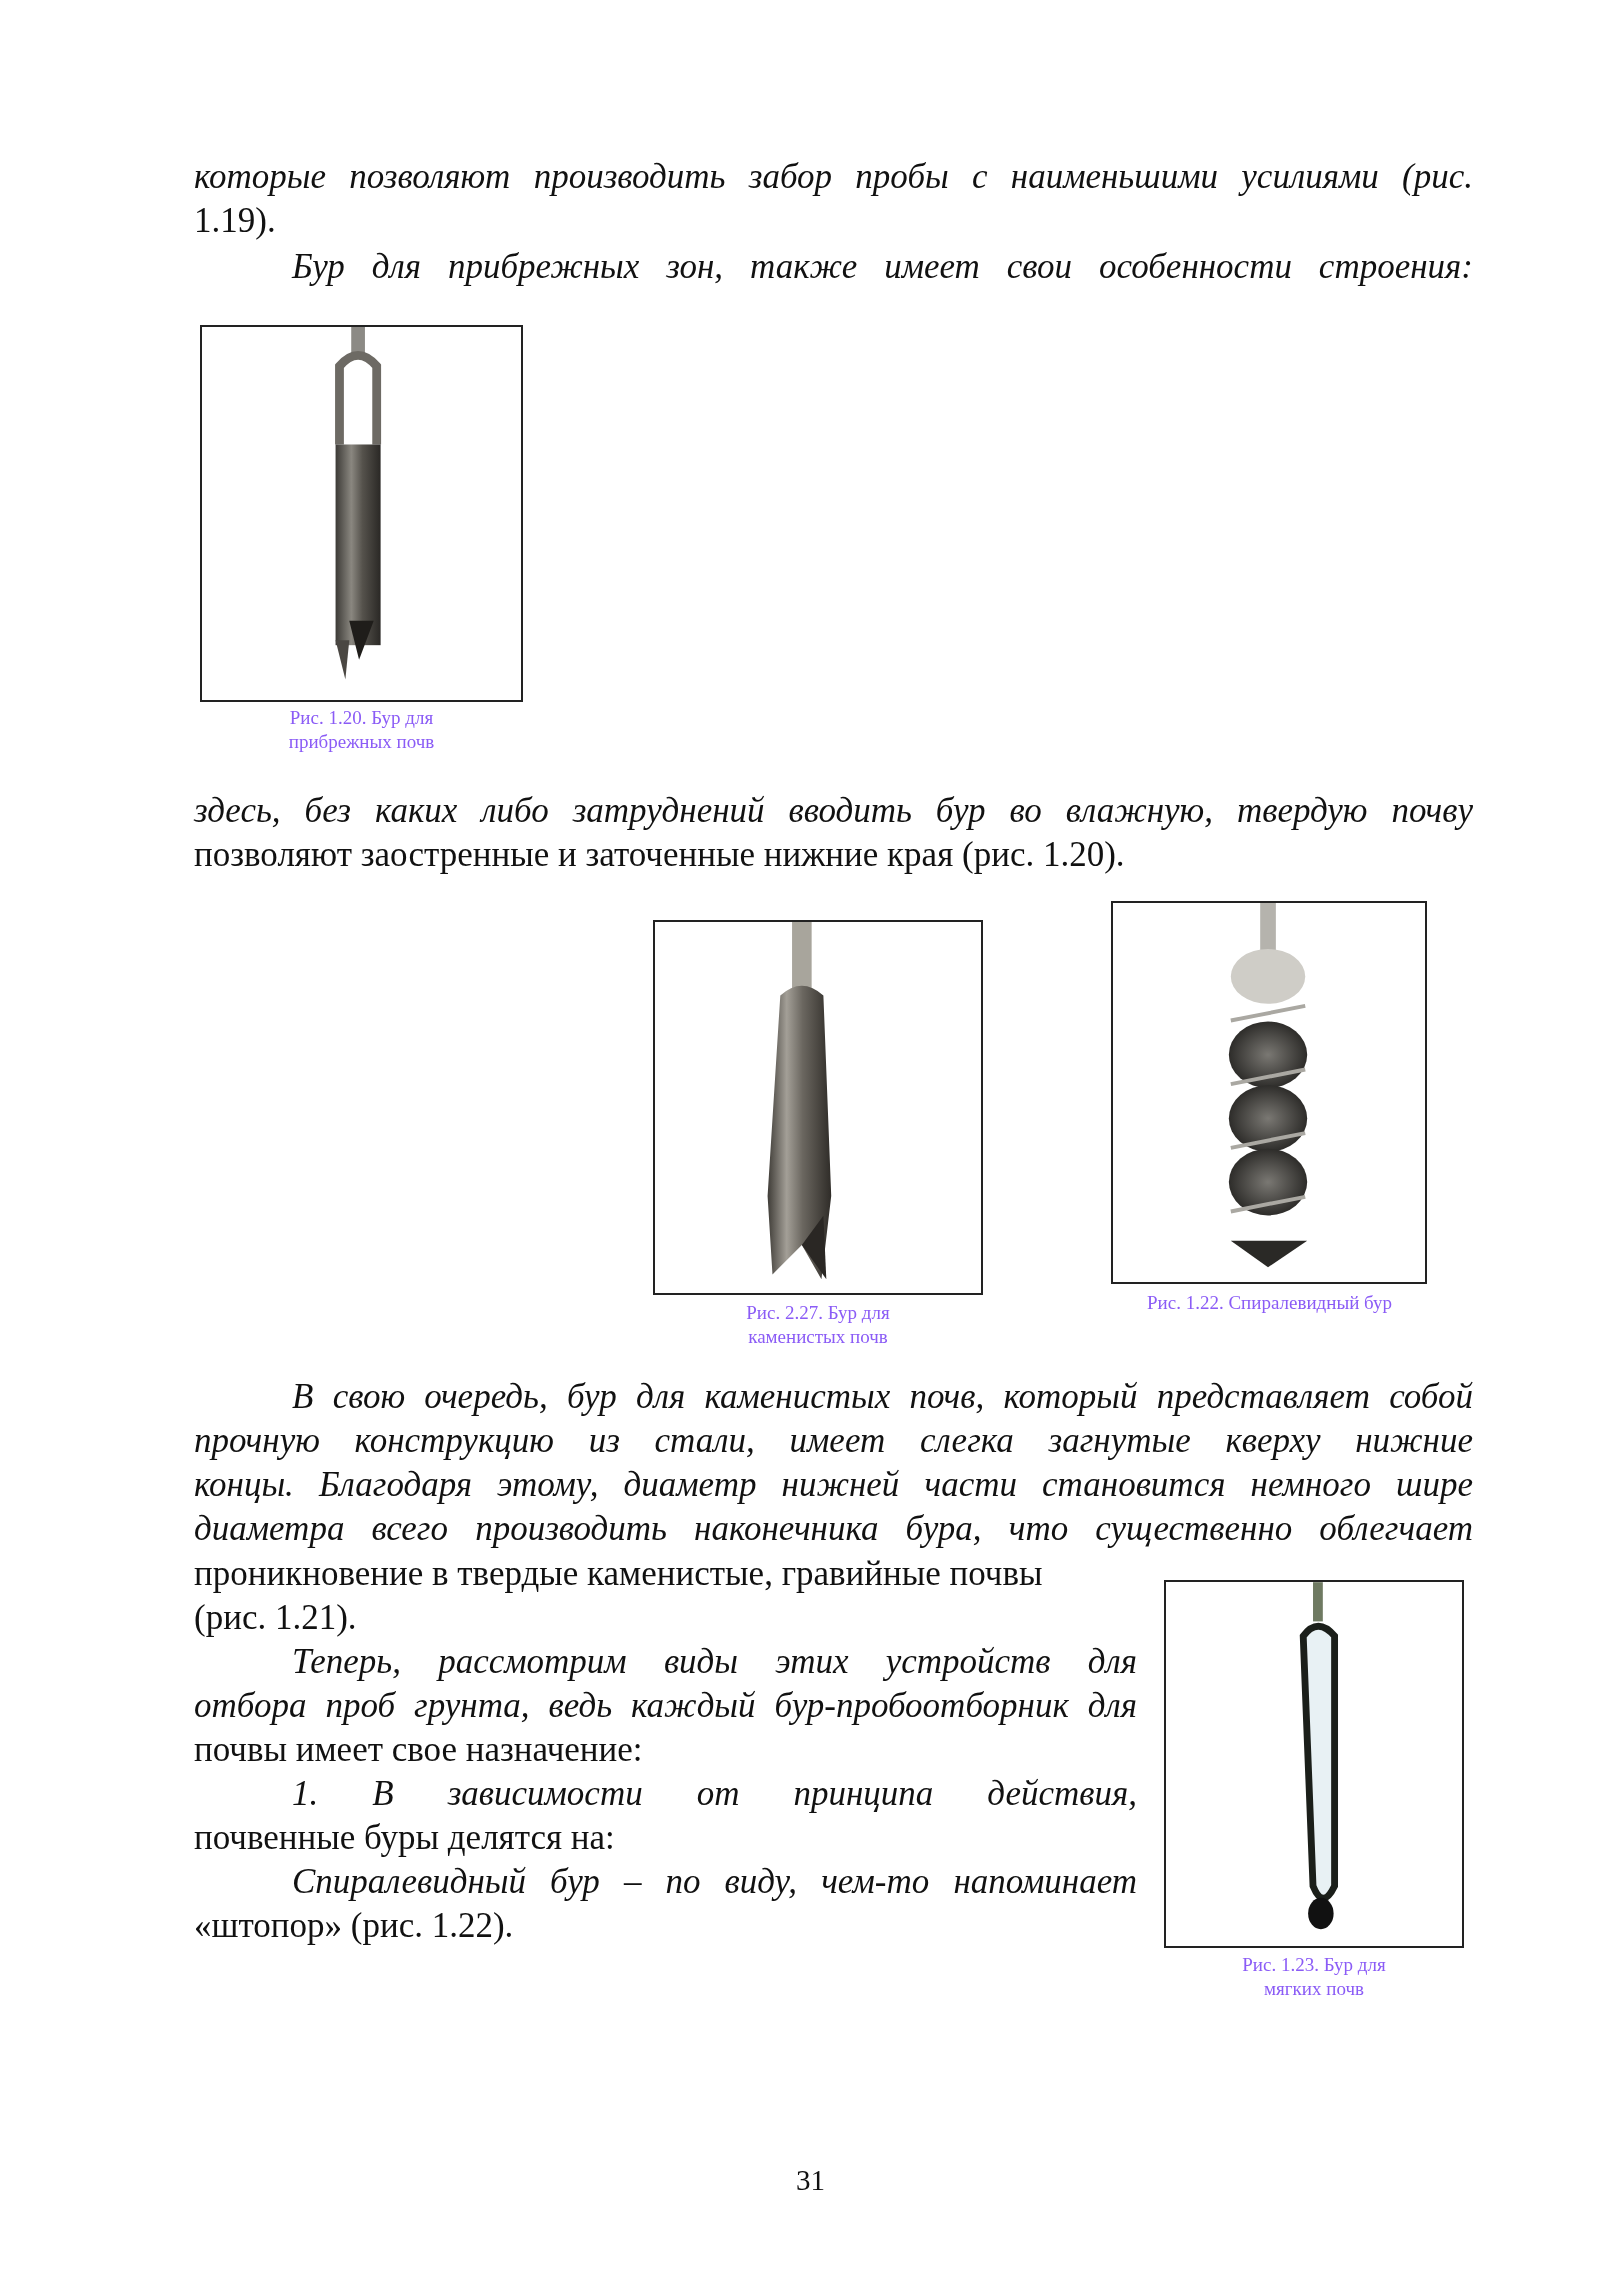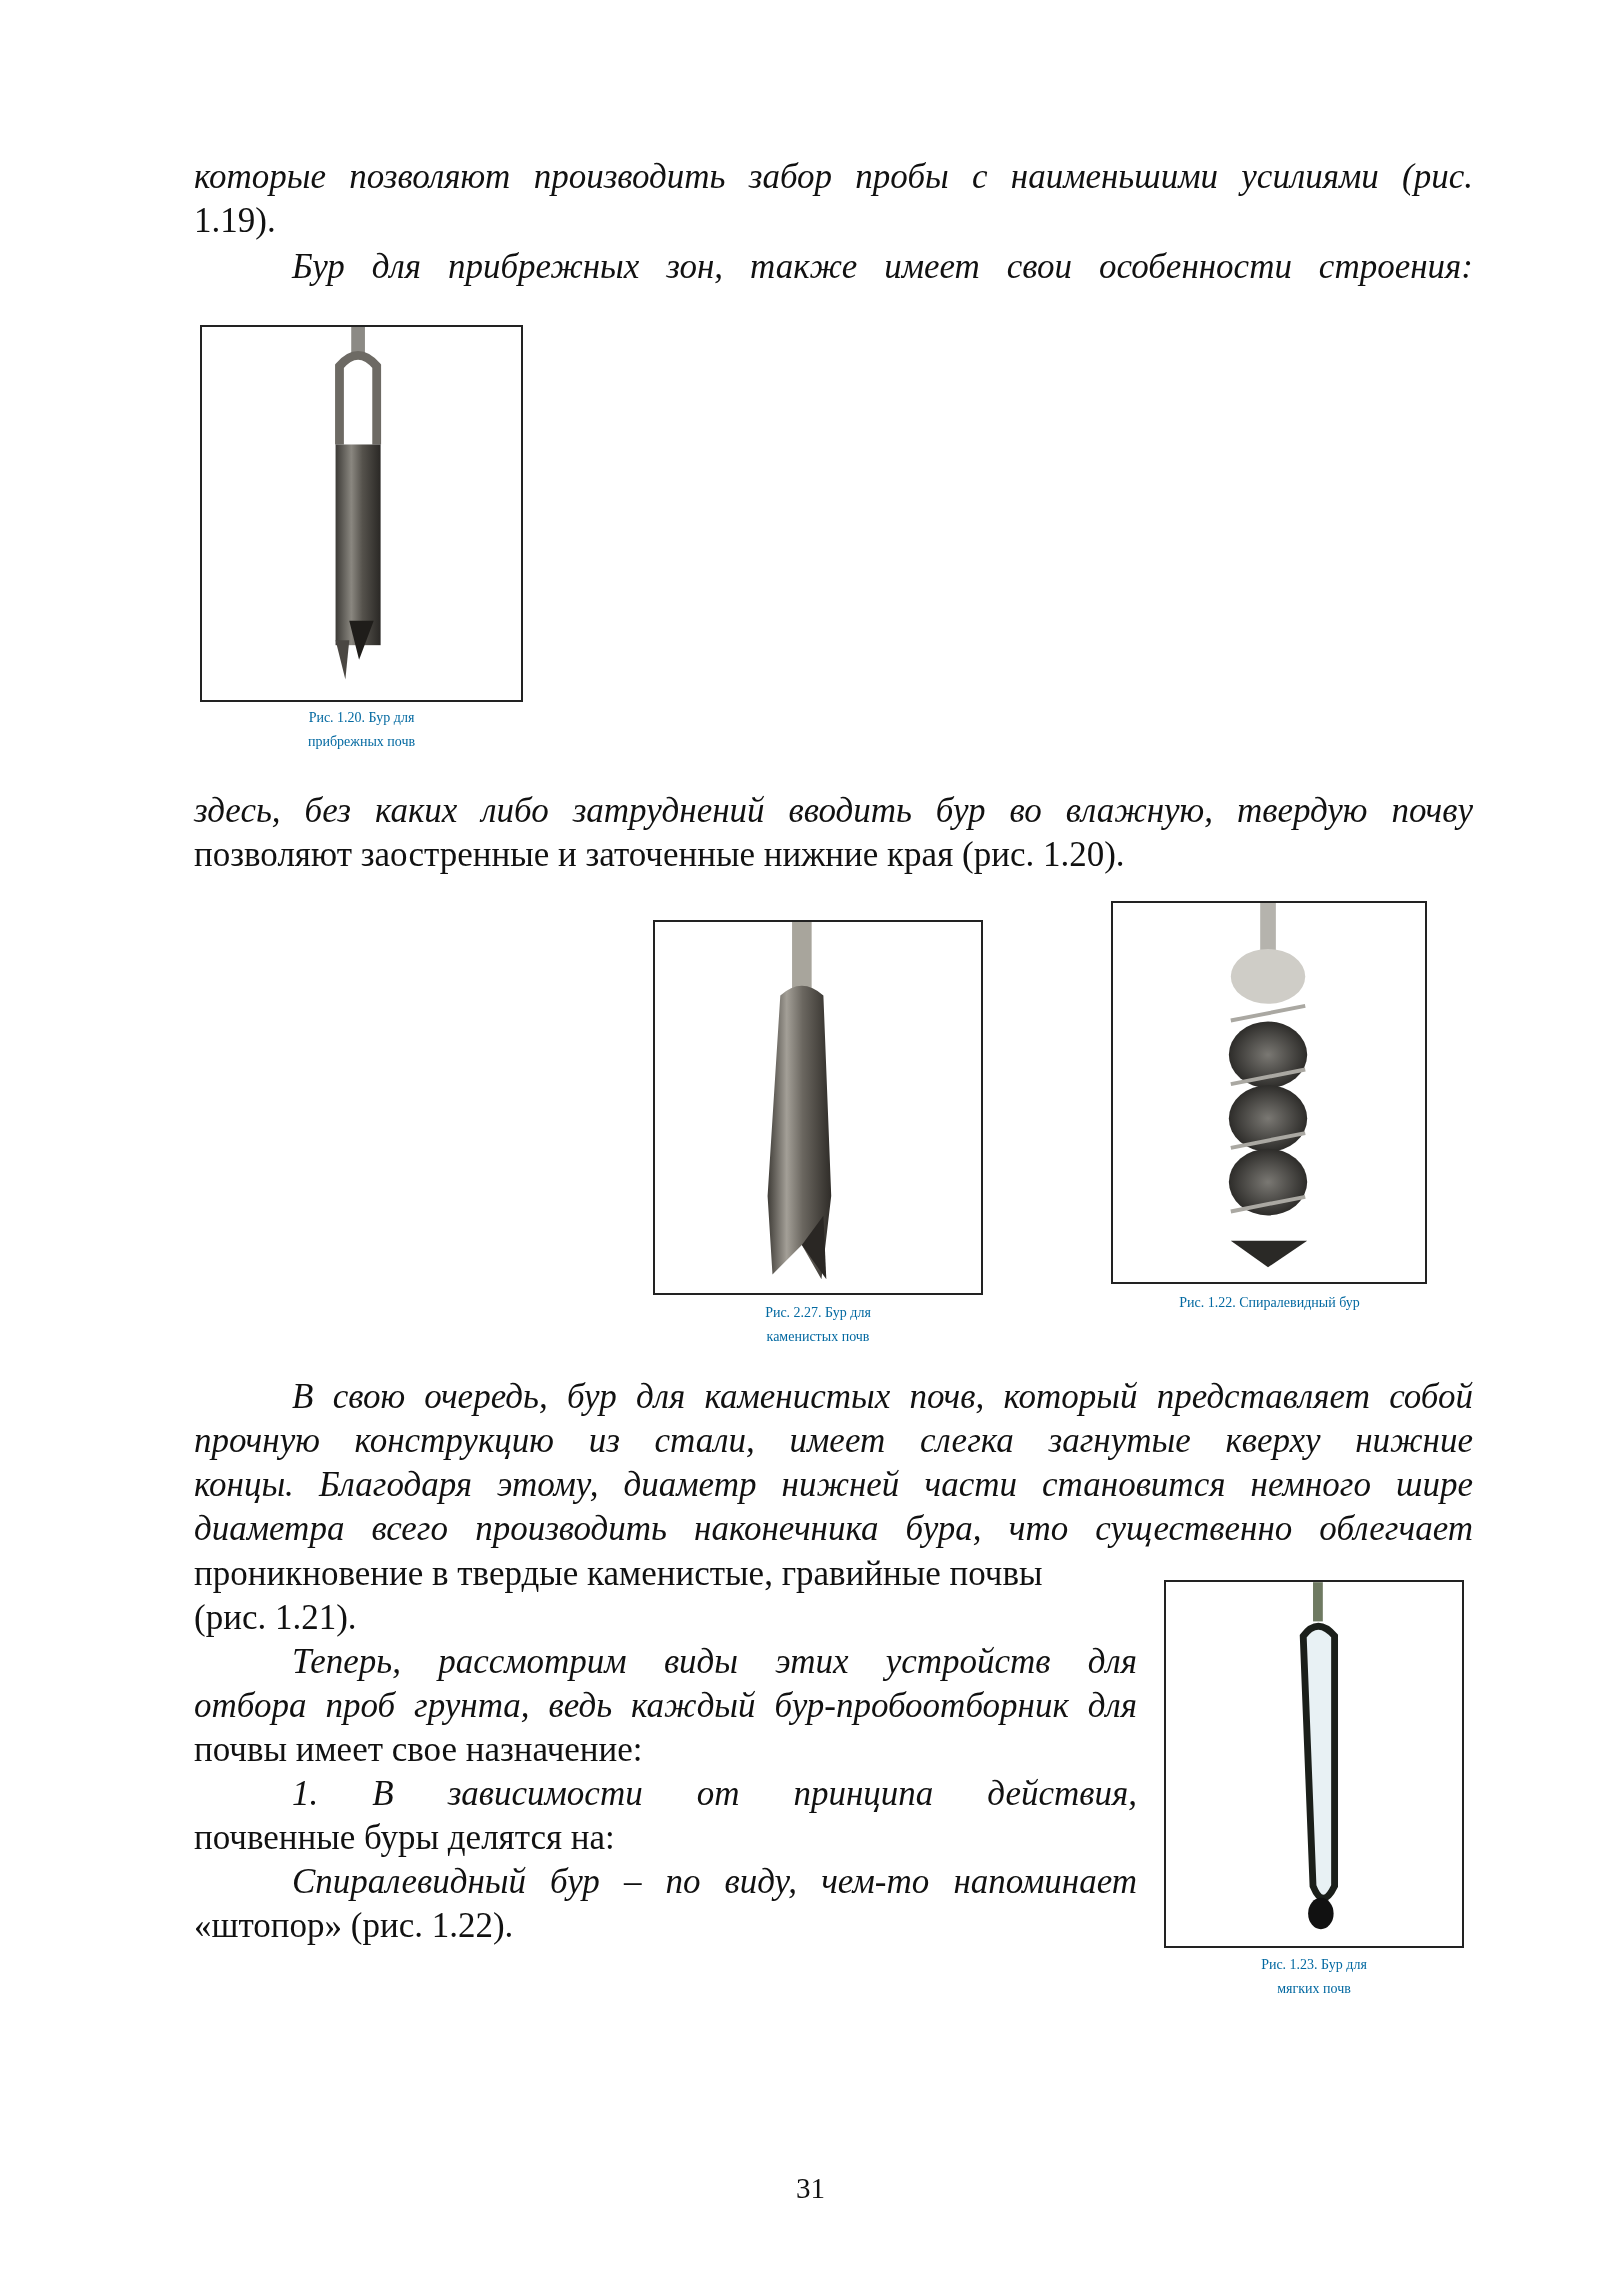--- a/index.html
+++ b/index.html
@@ -4,24 +4,24 @@
 <style>
   html, body { margin: 0; padding: 0; background: #ffffff; }
   body { width: 1621px; height: 2293px; position: relative; overflow: hidden;
          font-family: "Liberation Serif", "DejaVu Serif", serif; color: #111; }
   .line { position: absolute; left: 194px; width: 1279px; font-size: 35px; line-height: 44px;
           white-space: nowrap; }
   .just { text-align: justify; text-align-last: justify; font-style: italic; }
   .narrow { width: 943px; }
   .indent { padding-left: 98px; box-sizing: border-box; }
   .fig { position: absolute; border: 2px solid #222; background: #fff; box-sizing: border-box; }
-  .cap { position: absolute; font-size: 14px; line-height: 23.5px; text-align: center; color: #0369a1; }
+  .cap { position: absolute; font-size: 19px; line-height: 23.5px; text-align: center; color: #8b5cf6; }
   svg { display: block; }
   .pagenum { position: absolute; left: 0; width: 1621px; top: 2164px; text-align: center;
-             font-size: 29px; margin-top: 8px; }
+             font-size: 29px; }
 </style>
 </head>
 <body>
 
 <div class="line just" style="top:155px">которые позволяют производить забор пробы с наименьшими усилиями (рис.</div>
 <div class="line" style="top:199px">1.19).</div>
 <div class="line just indent" style="top:245px">Бур для прибрежных зон, также имеет свои особенности строения:</div>
 
 <div class="fig" style="left:200px; top:325px; width:323px; height:377px;">
   <svg width="320" height="373" viewBox="0 0 326 381">

